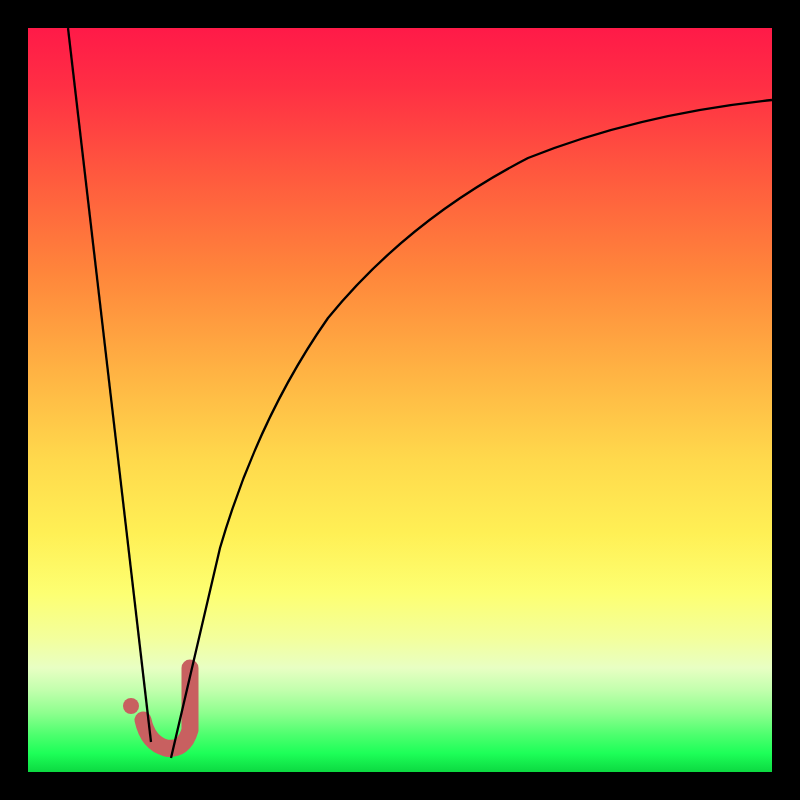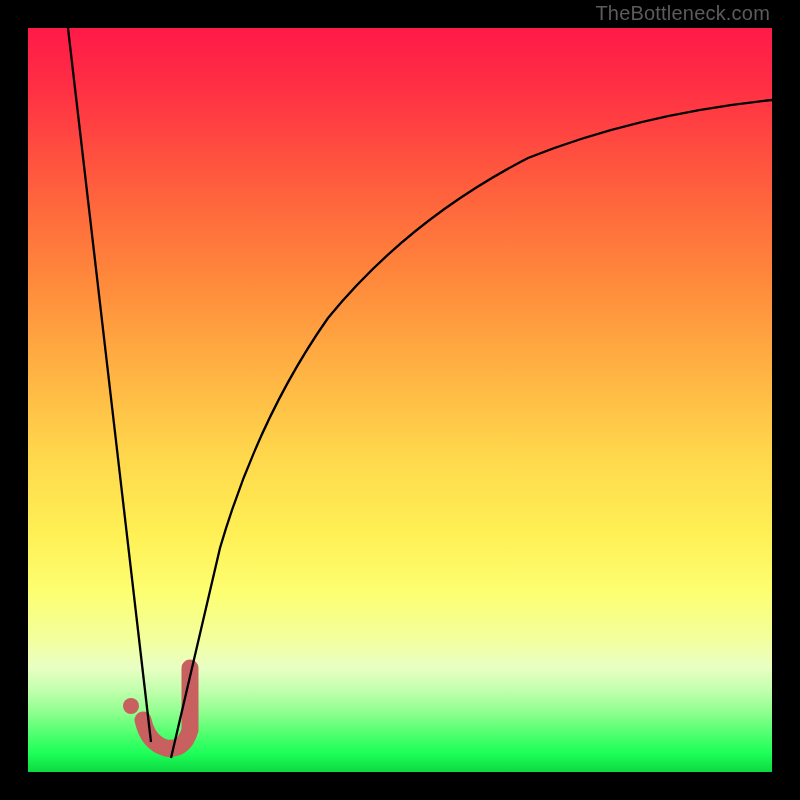--- a/index.html
+++ b/index.html
@@ -86,14 +86,13 @@
       <path d="M 40 0 L 123 714" fill="none" stroke="#000" stroke-width="2.3"></path>
 
       <path d="M 143 730
                Q 157 668 192 520
                Q 230 390 300 290
                Q 380 192 500 130
                Q 610 86 744 72" fill="none" stroke="#000" stroke-width="2.3"></path>
     </svg>
   </div>
 
-  <div class="watermark">TheBottleneck.com</div>
 </div>
 
 </body></html>

